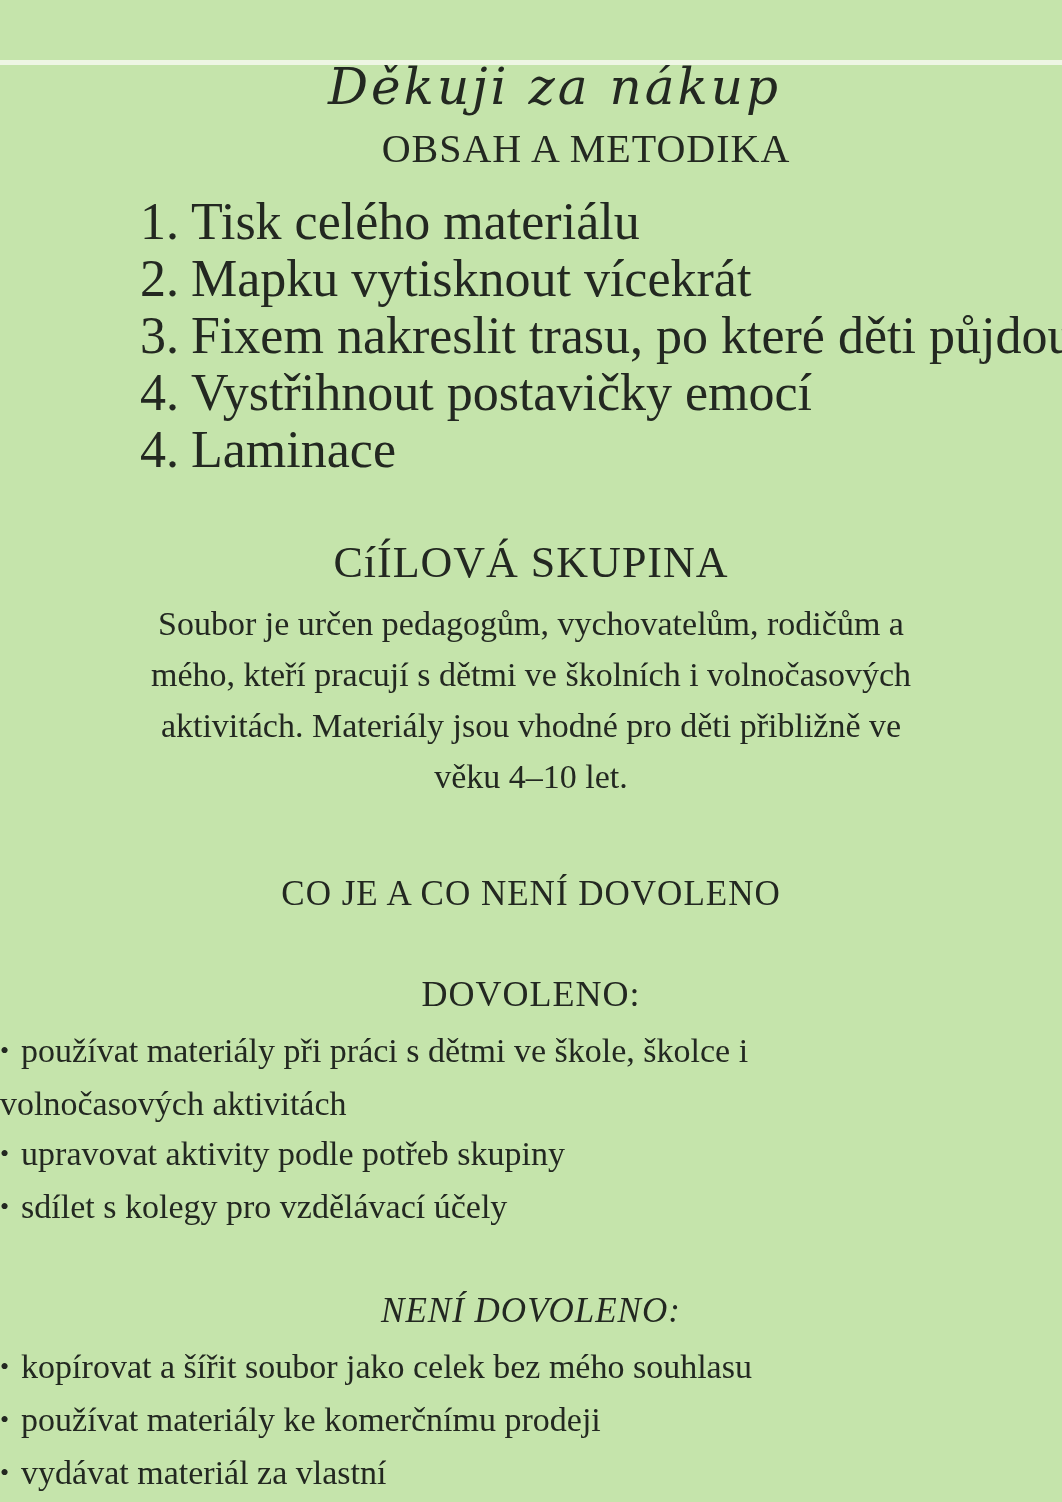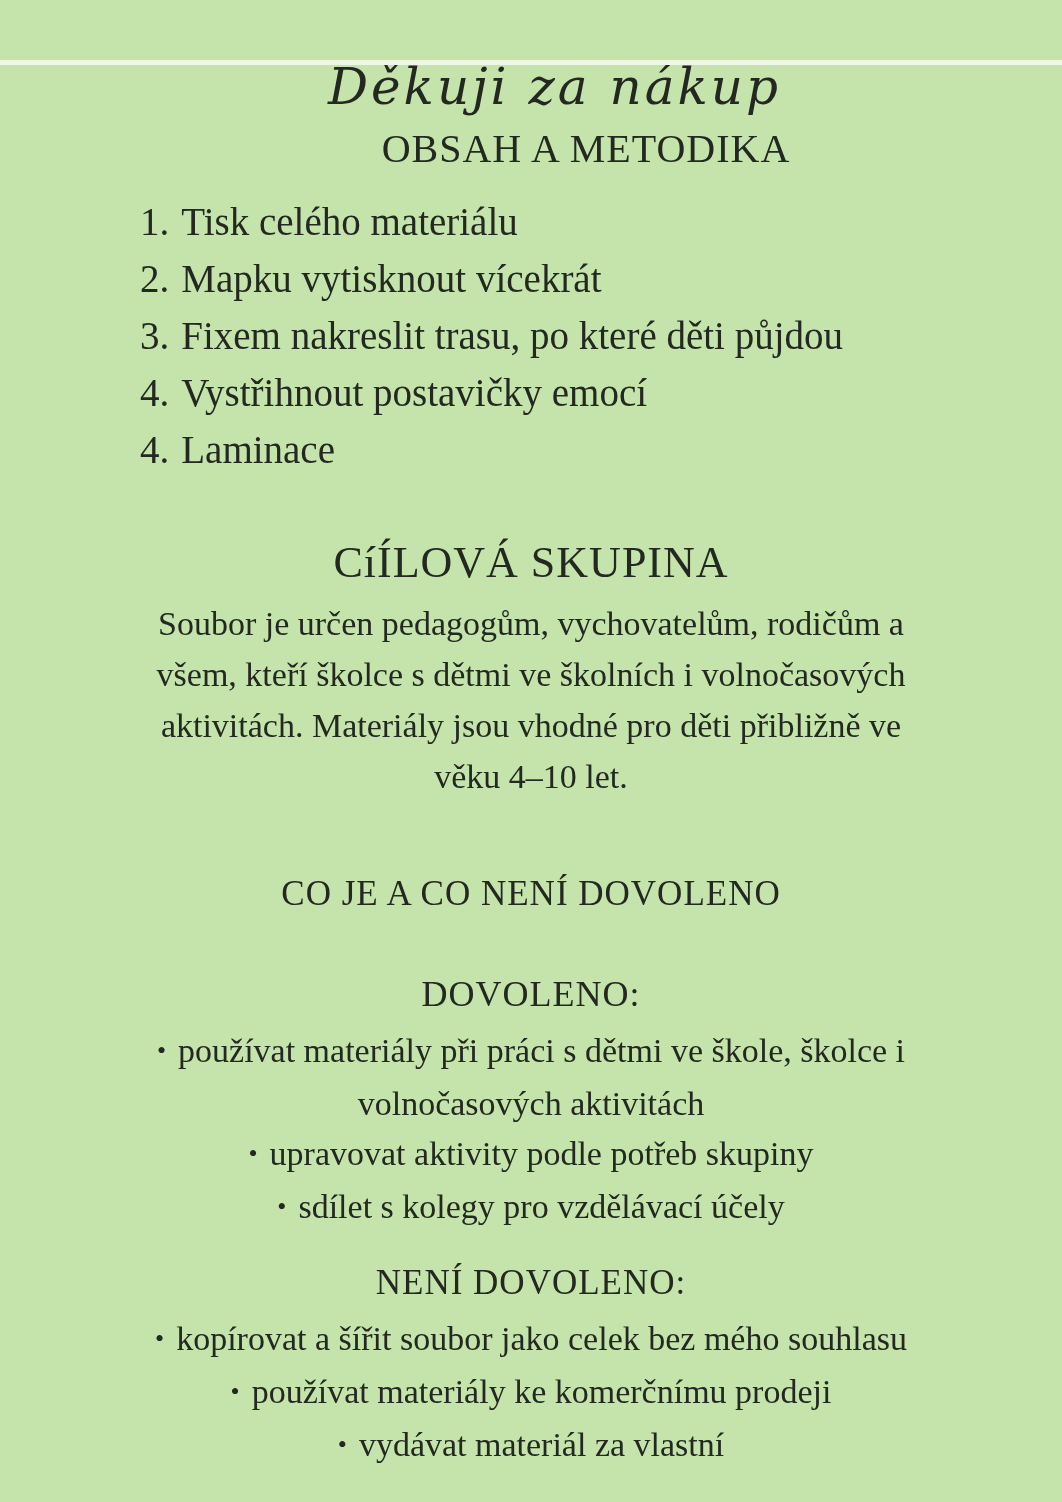--- a/index.html
+++ b/index.html
@@ -36,47 +36,47 @@
   .main-heading {
     margin-top: 12px;
     text-align: center;
     font-size: 40px;
     line-height: 1.1;
     letter-spacing: 1px;
     transform: translateX(55px);
   }
   .steps {
     margin: 22px 0 0 140px;
-    font-size: 39px;
+    font-size: 52px;
     line-height: 57px;
   }
   .step { white-space: nowrap; }
   .step .num { margin-right: 12px; }
   .section-heading {
     text-align: center;
     letter-spacing: 1px;
     line-height: 1.15;
   }
   .target-heading { margin-top: 60px; font-size: 44px; }
   .paragraph {
     margin-top: 9px;
     text-align: center;
     font-size: 34px;
     line-height: 51px;
   }
   .rules-heading { margin-top: 72px; font-size: 35px; }
   .allowed-heading { margin-top: 60px; font-size: 36px; }
-  .not-allowed-heading { margin-top: 28px; font-size: 35px; }
+  .not-allowed-heading { margin-top: 56px; font-size: 35px; font-style: italic; }
   .bullets {
     margin-top: 11px;
     text-align: center;
     font-size: 34px;
     line-height: 50px;
   }
-  .bline { text-align: center; }
+  .bline { text-align: left; }
   .bullet {
     display: inline-block;
     margin-right: 12px;
     transform: translateY(-3px);
     font-size: 26px;
   }
 </style>
 </head>
 <body>
 
@@ -102,21 +102,21 @@
     </div>
     <div class="step">
       <span class="num">4.</span><span>Laminace</span>
     </div>
   </div>
 
   <div class="section-heading target-heading">CíÍLOVÁ SKUPINA</div>
 
   <div class="paragraph">
     <div>Soubor je určen pedagogům, vychovatelům, rodičům a</div>
-    <div>všem, kteří školce s dětmi ve školních i volnočasových</div>
+    <div>mého, kteří pracují s dětmi ve školních i volnočasových</div>
     <div>aktivitách. Materiály jsou vhodné pro děti přibližně ve</div>
     <div>věku 4–10 let.</div>
   </div>
 
   <div class="section-heading rules-heading">CO JE A CO NENÍ DOVOLENO</div>
 
   <div class="section-heading allowed-heading">DOVOLENO:</div>
 
   <div class="bullets">
     <div class="bline">

